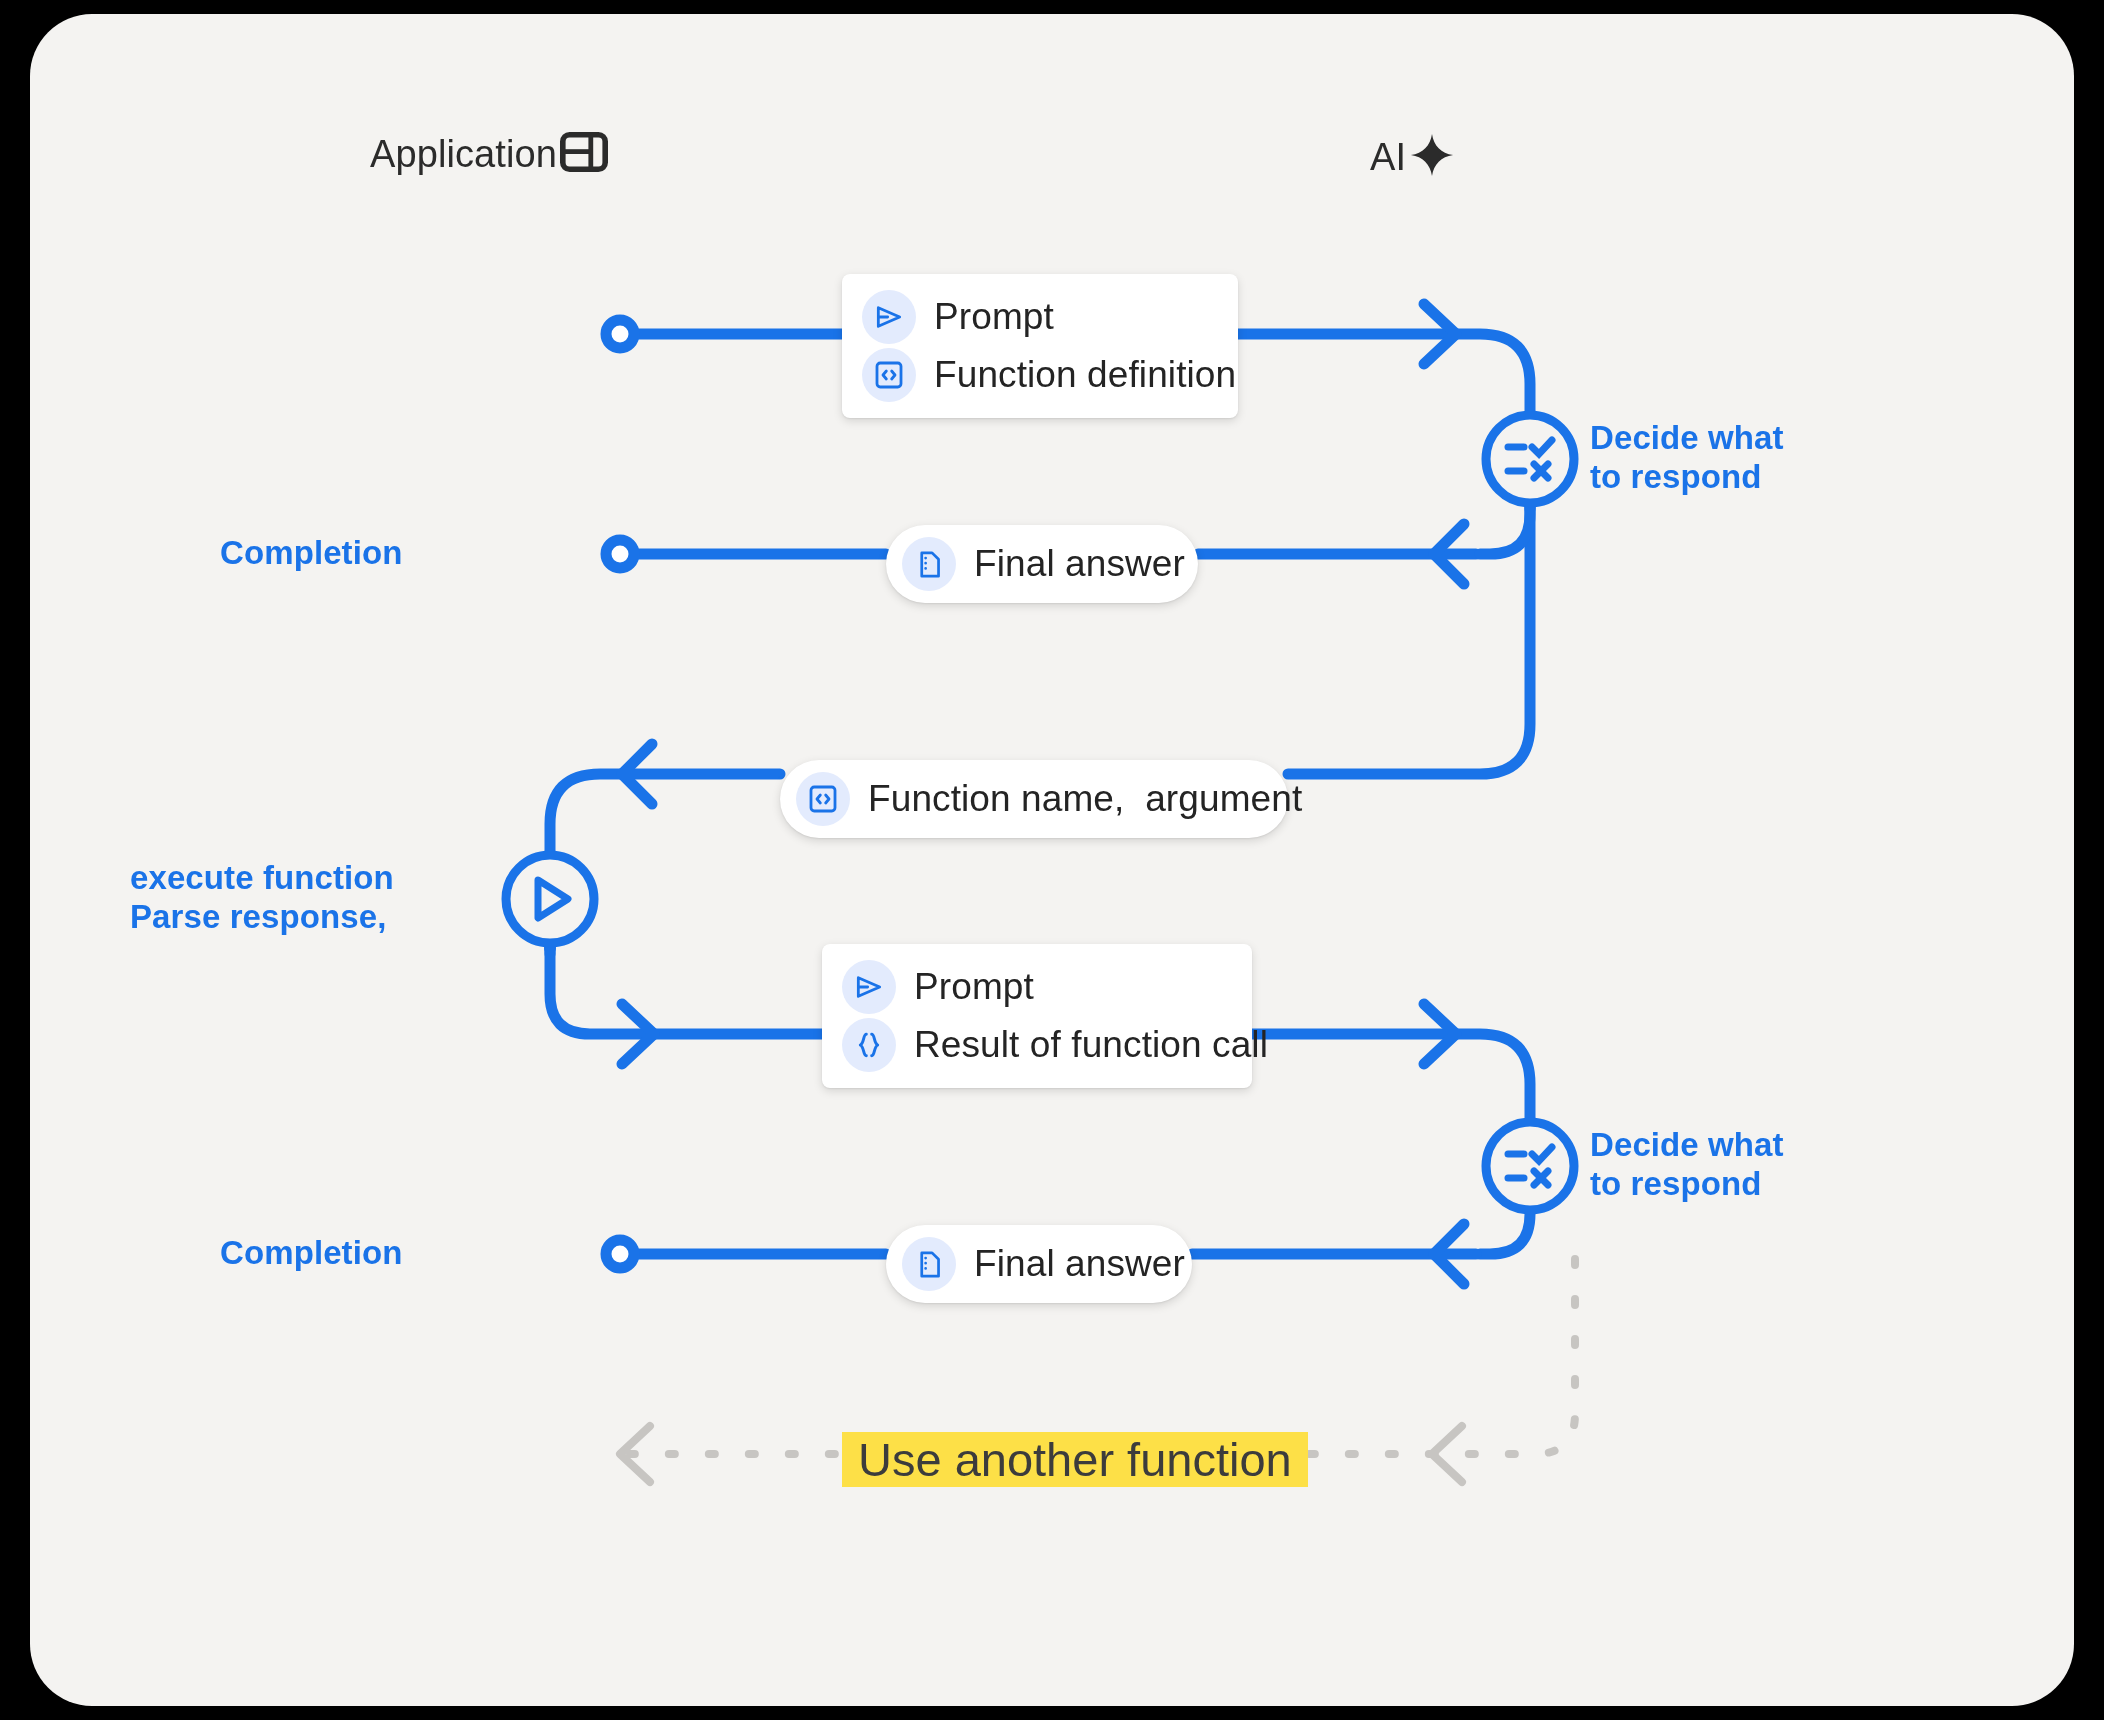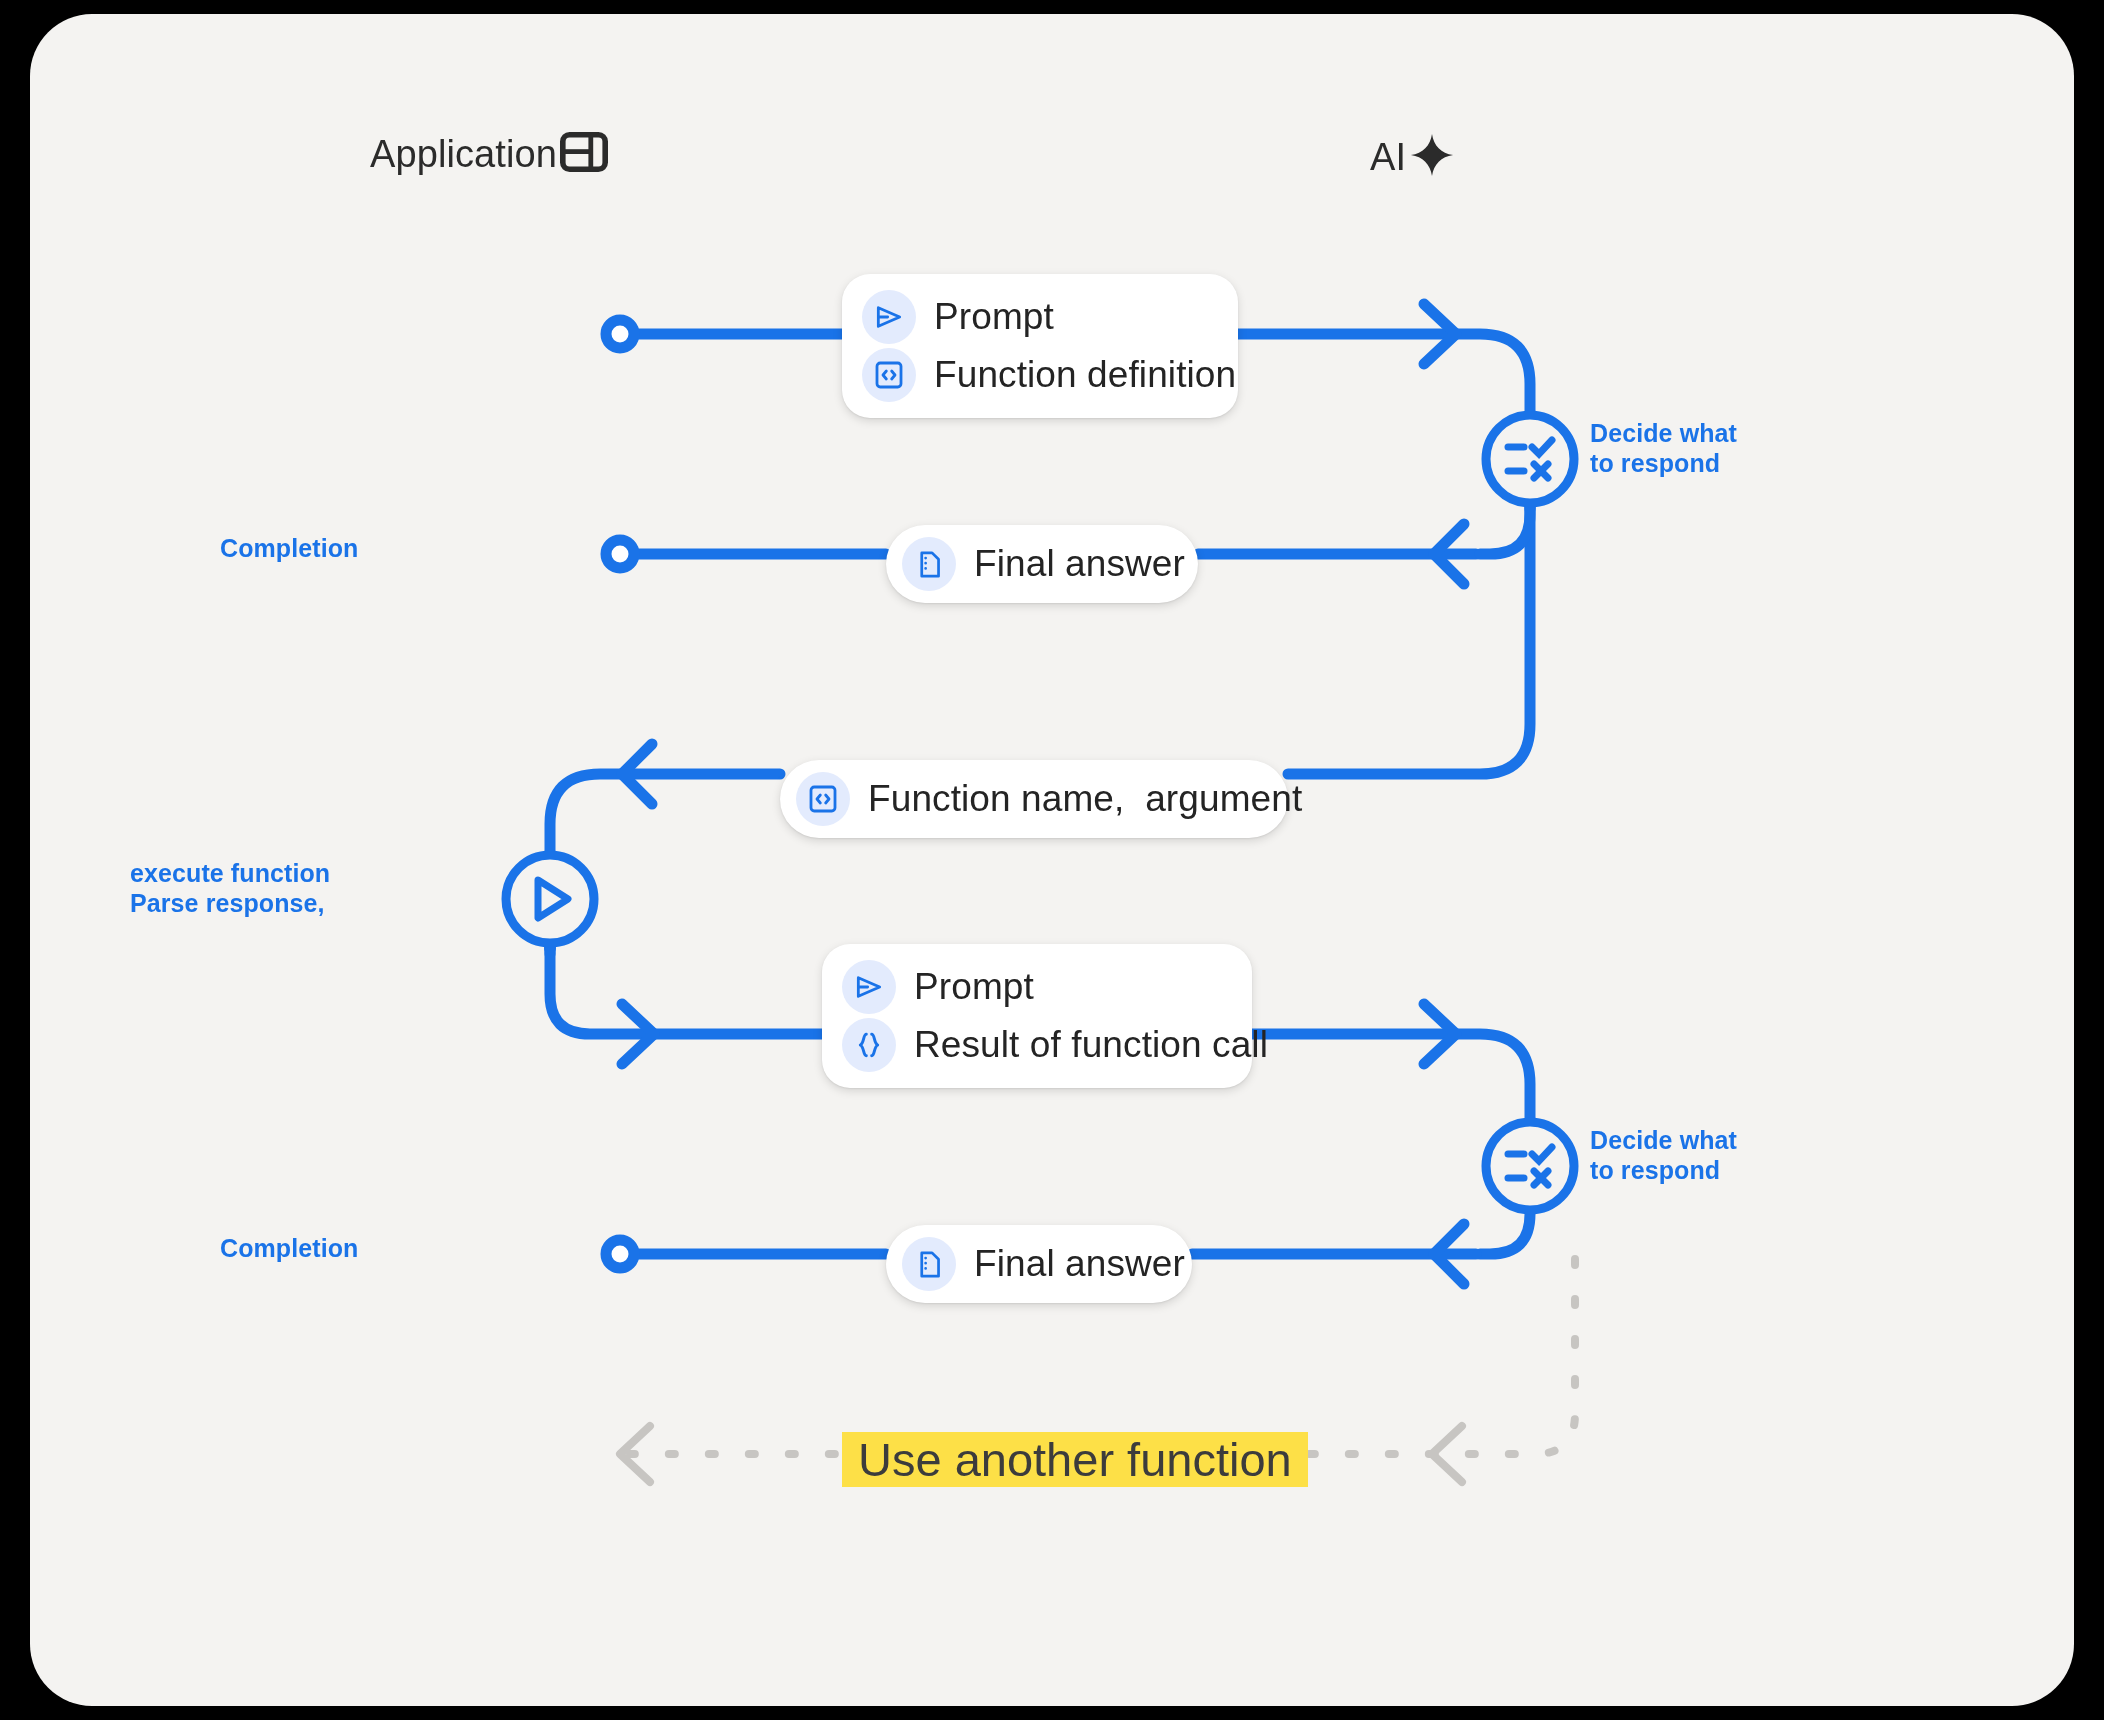--- a/index.html
+++ b/index.html
@@ -6,30 +6,30 @@
   body{width:2104px;height:1720px;overflow:hidden;
        font-family:"Liberation Sans","DejaVu Sans",sans-serif;}
   #frame{position:absolute;left:30px;top:14px;width:2044px;height:1692px;
          background:#f4f3f1;border-radius:62px;}
   #stage{position:absolute;inset:0;}
   svg.layer{position:absolute;left:0;top:0;width:2044px;height:1692px;overflow:visible;}
 
   .hdr{position:absolute;display:flex;align-items:center;gap:3px;}
   .hdr .txt{font-size:38px;color:#2b2b2b;letter-spacing:.1px;}
 
-  .card{position:absolute;background:#fff;border-radius:28px;
+  .card{position:absolute;background:#fff;border-radius:8px;
         box-shadow:0 3px 10px rgba(0,0,0,.13),0 1px 2px rgba(0,0,0,.07);
         padding:14px 30px 14px 20px;box-sizing:border-box;}
   .card.pill{border-radius:44px;padding:10px 34px 10px 16px;}
   .row{display:flex;align-items:center;gap:18px;height:58px;}
   .row .lbl{font-size:37px;color:#242424;white-space:pre;letter-spacing:.1px;}
   .ibox{width:54px;height:54px;border-radius:50%;background:#e3ebfd;
         display:flex;align-items:center;justify-content:center;flex:0 0 54px;}
 
-  .side{position:absolute;color:#1a73e8;font-size:25px;font-weight:700;
+  .side{position:absolute;color:#1a73e8;font-size:33px;font-weight:700;
         line-height:1.18;letter-spacing:.1px;}
   .side.r{text-align:left;}
 
   .dashlabel{position:absolute;font-size:47px;color:#3c3c3c;
              background:#fde047;padding:0 16px;white-space:nowrap;}
 </style>
 </head>
 <body>
 
 <div id="frame">

